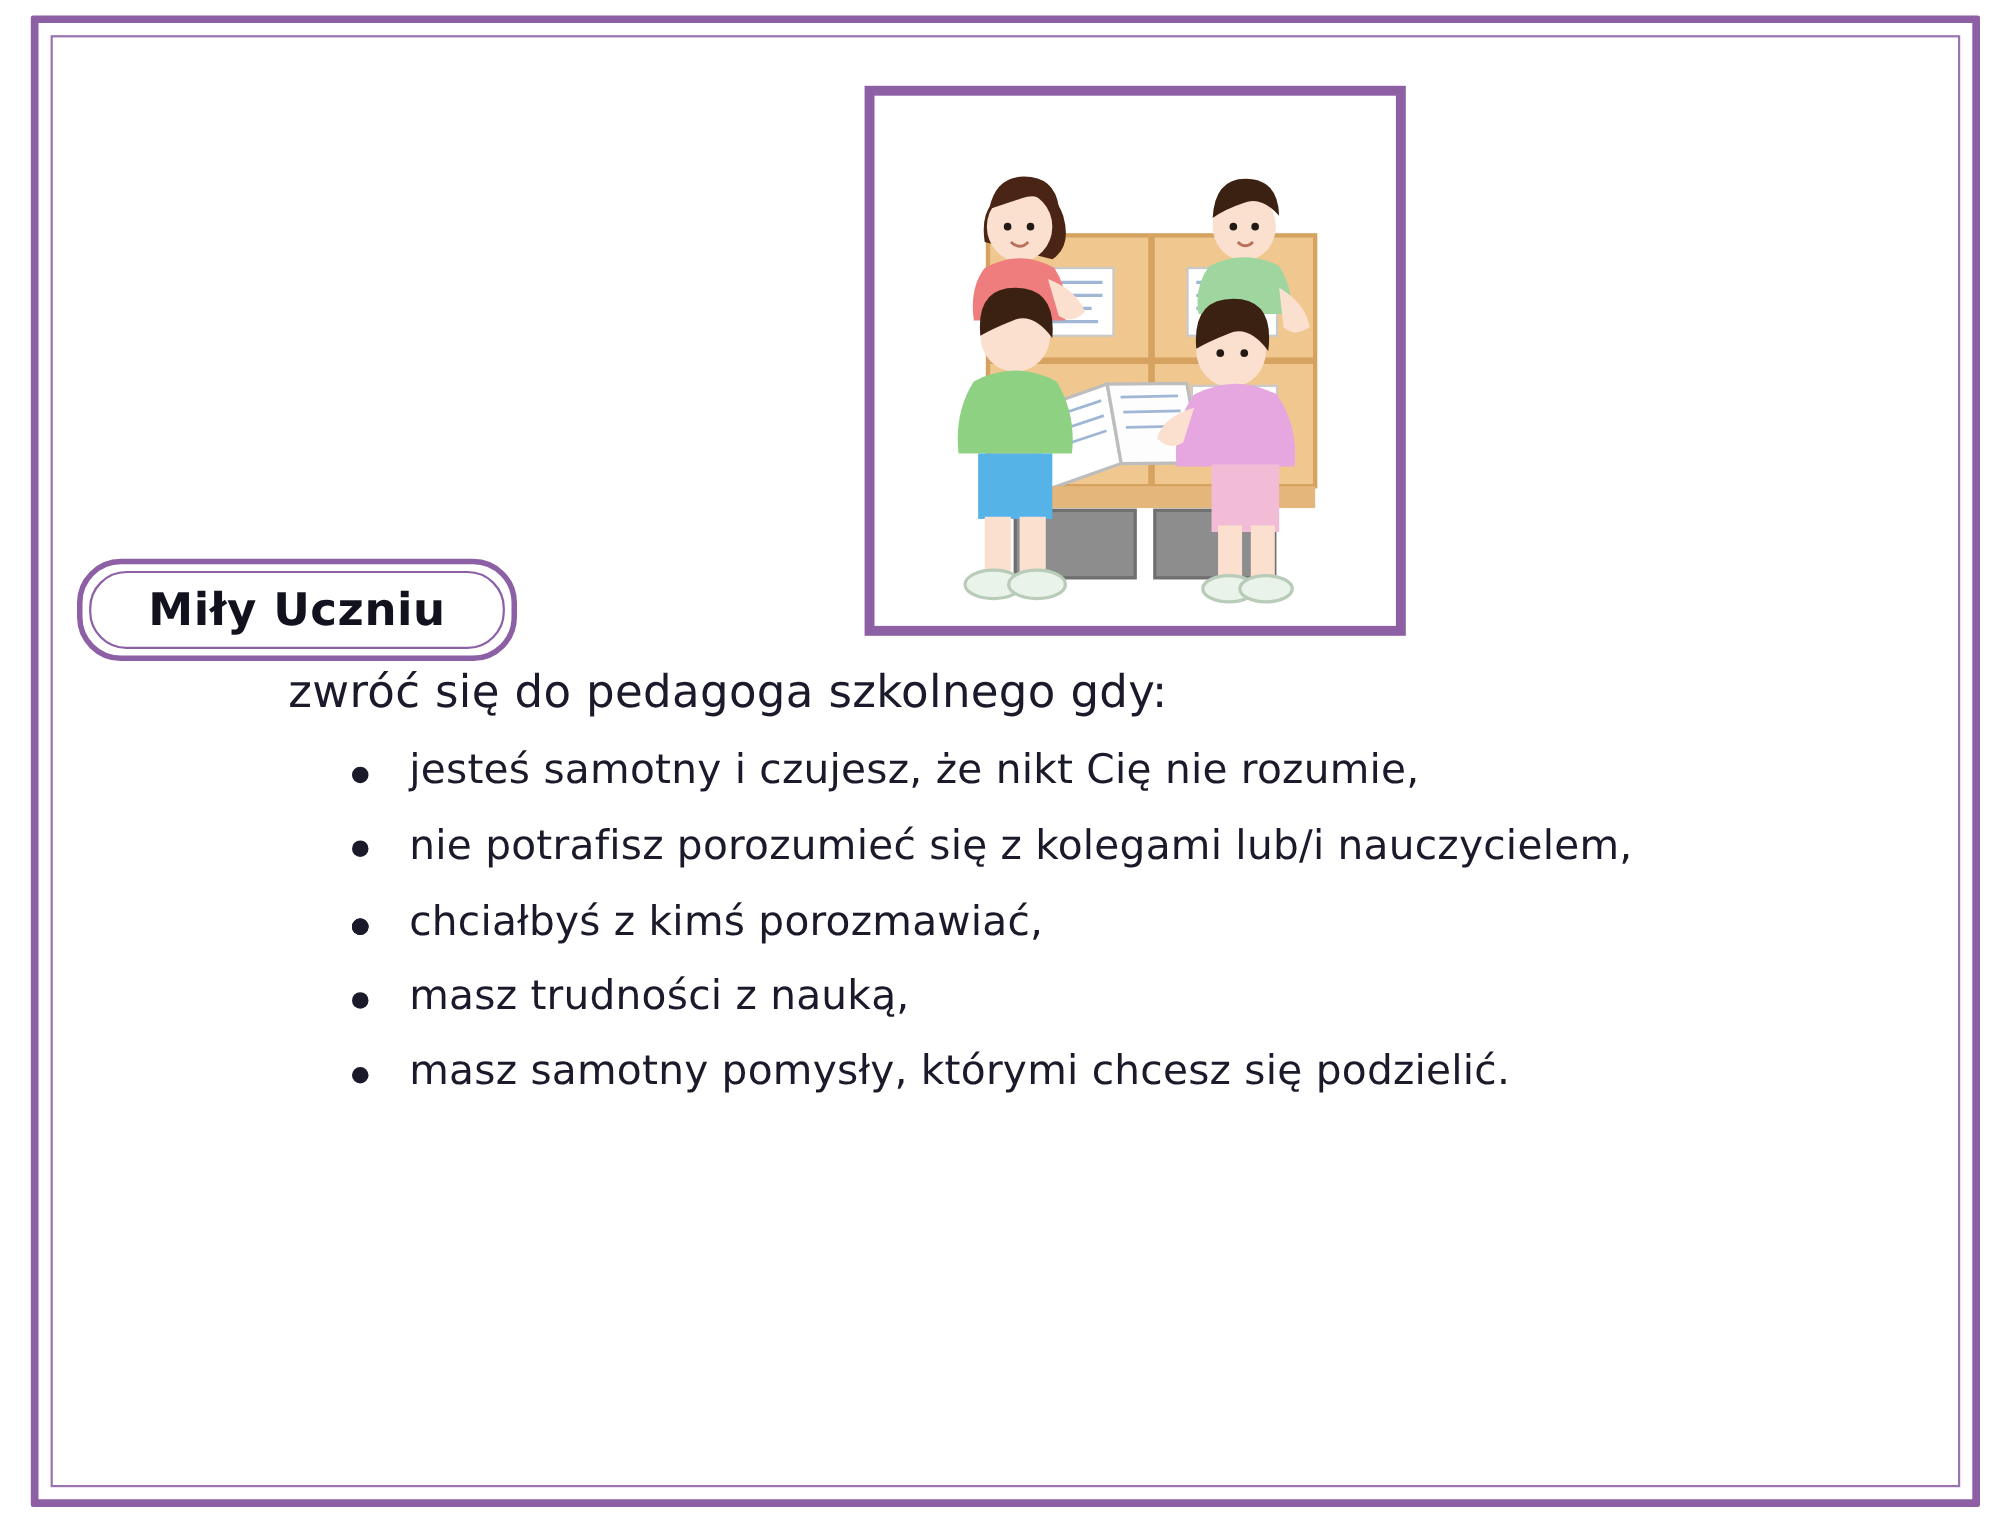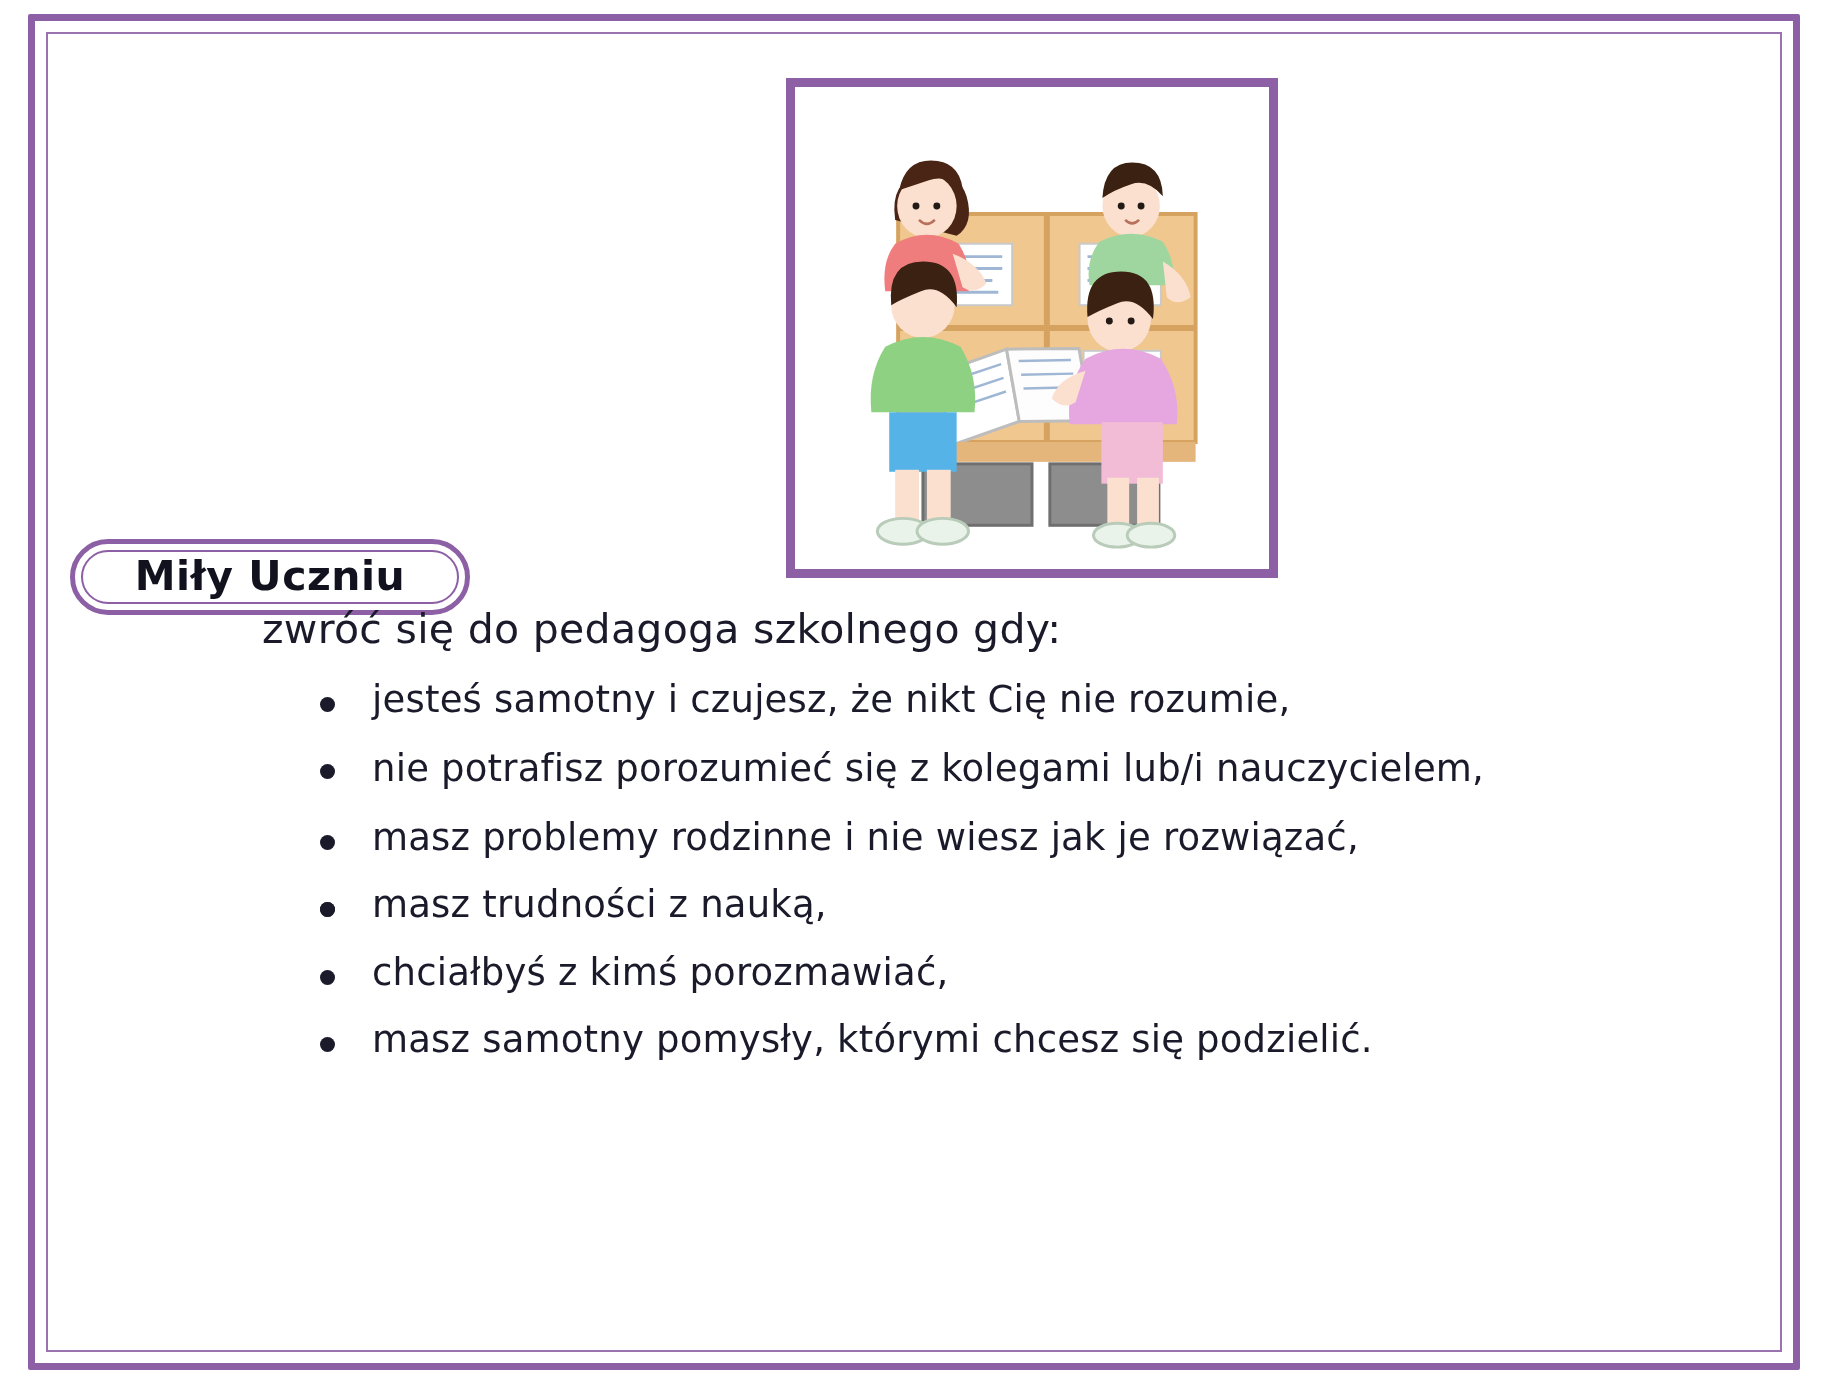--- a/index.html
+++ b/index.html
@@ -64,26 +64,25 @@
     overflow: hidden;
   }
   .illus-svg { display:block; width: 100%; height: 100%; }
 
   
   .badge {
     position: absolute;
     left: 70px;
     top: 508px;
     width: 400px;
-    height: 76px;
+    height: 93px;
     border: 5px solid #8d5fa5;
     border-radius: 40px;
     box-sizing: border-box;
     background: #ffffff;
-    margin-top: 31px;
   }
   .badge-inner {
     position: absolute;
     left: 6px;
     top: 6px;
     right: 6px;
     bottom: 6px;
     border: 2px solid #8d5fa5;
     border-radius: 34px;
     box-sizing: border-box;
@@ -257,32 +256,31 @@
     <li>
       <span class="dot"></span>
       <span>jesteś samotny i czujesz, że nikt Cię nie rozumie,</span>
     </li>
     <li class="wrap">
       <span class="dot"></span>
       <span>nie potrafisz porozumieć się z kolegami lub/i nauczycielem,</span>
     </li>
     <li>
       <span class="dot"></span>
-      <span>masz problemy rodzinne i nie wiesz jak je rozwiązać,</span>
-    </li>
-    <li>
-      <span class="dot"></span>
+    </li>
+    <li>
+      <span class="dot"></span>
+    </li>
+    <li>
+      <span class="dot"></span>
+      <span>chciałbyś z kimś porozmawiać,</span>
     </li>
     <li>
       <span class="dot"></span>
       <span>masz trudności z nauką,</span>
     </li>
     <li>
       <span class="dot"></span>
-      <span>chciałbyś z kimś porozmawiać,</span>
-    </li>
-    <li>
-      <span class="dot"></span>
       <span>masz samotny pomysły, którymi chcesz się podzielić.</span>
     </li>
   </ul>
 
 </div>
 
 </body></html>

